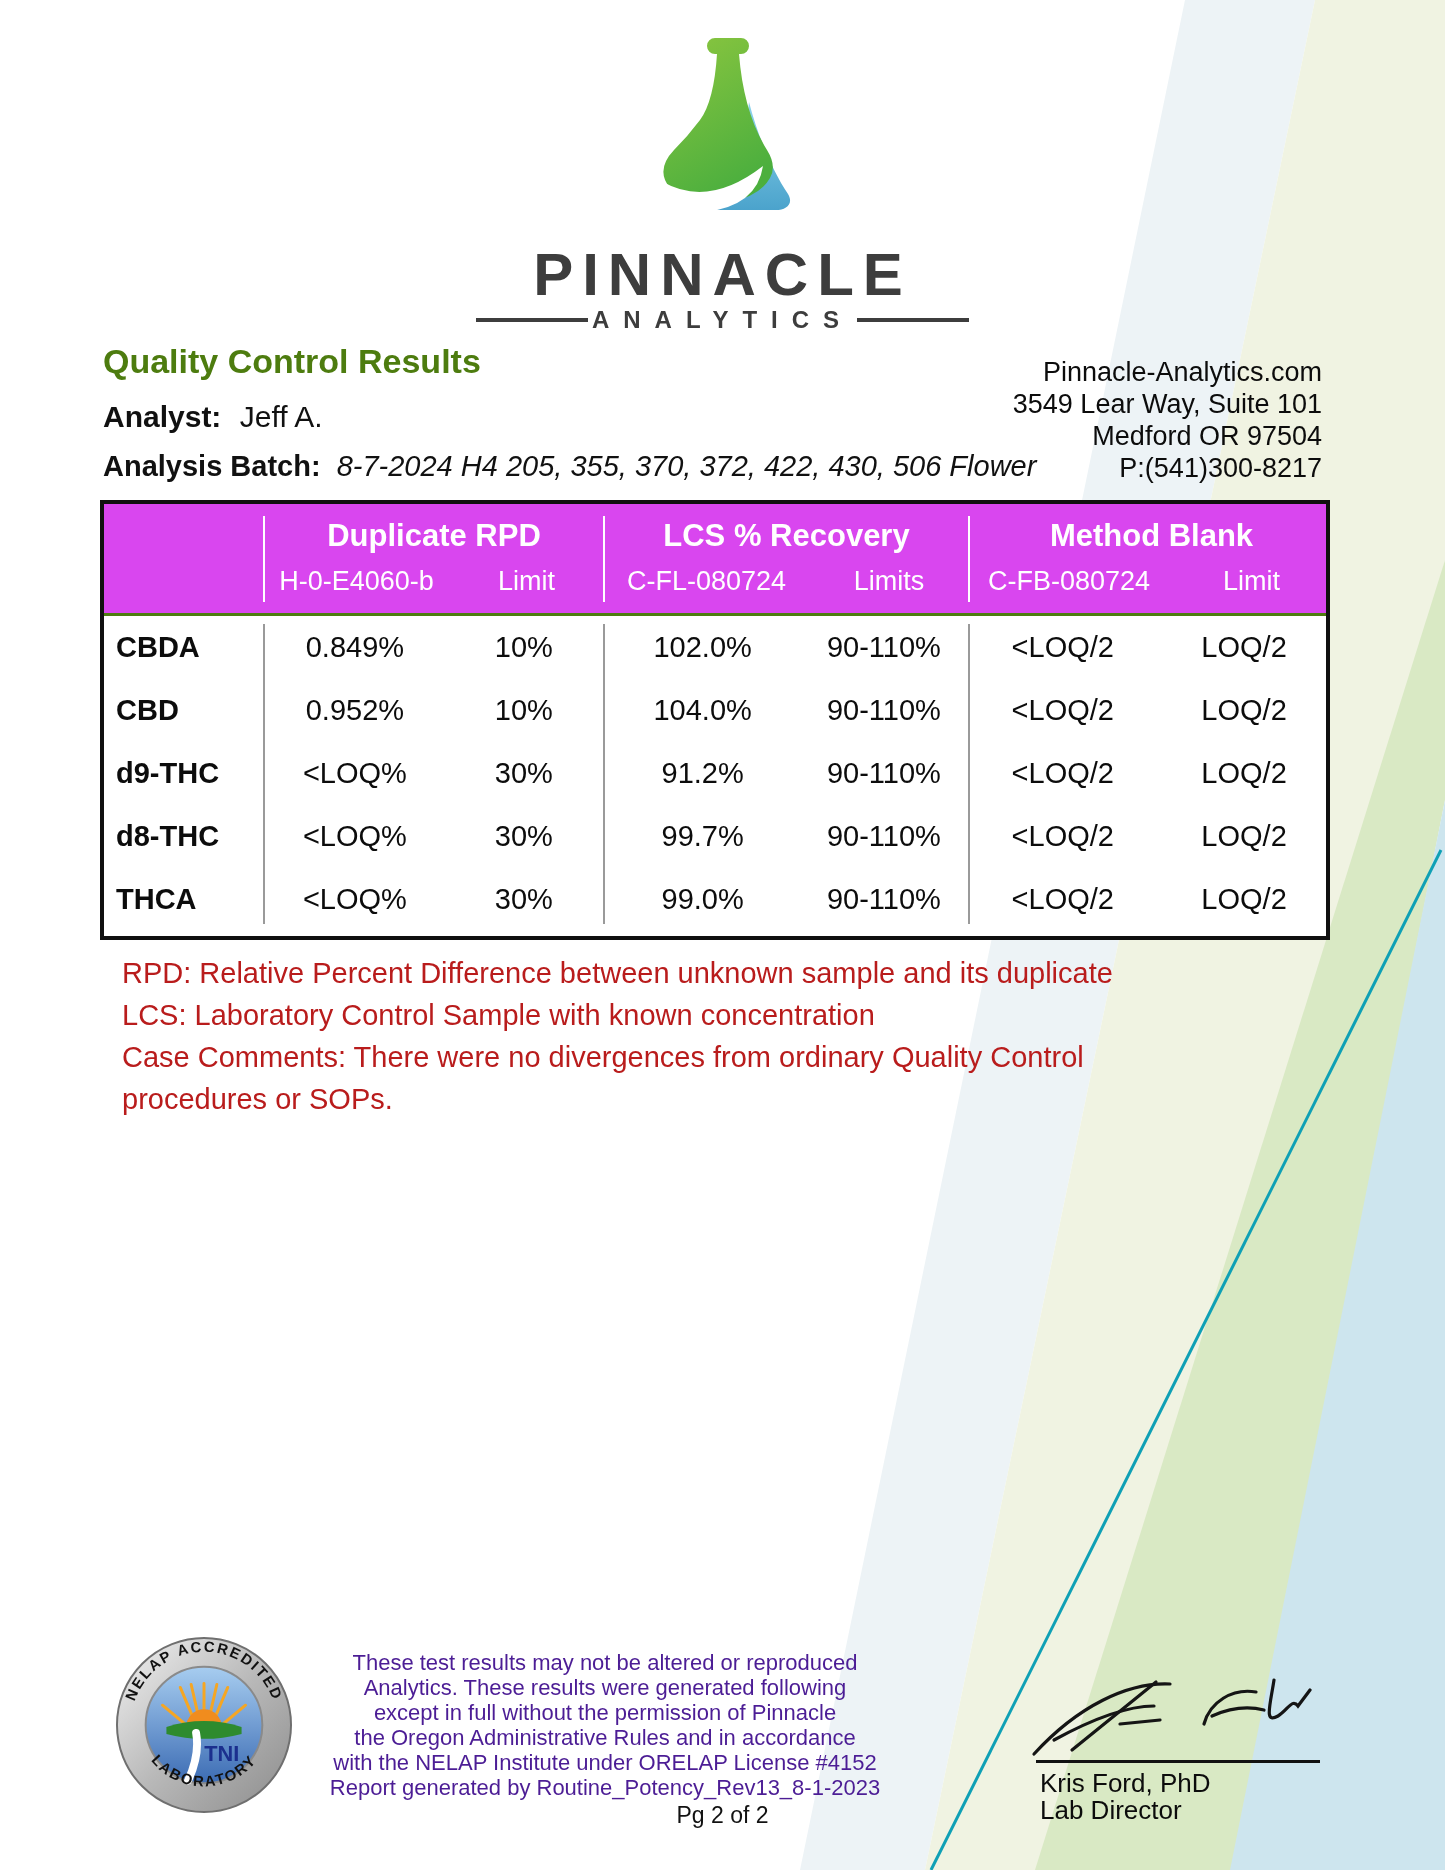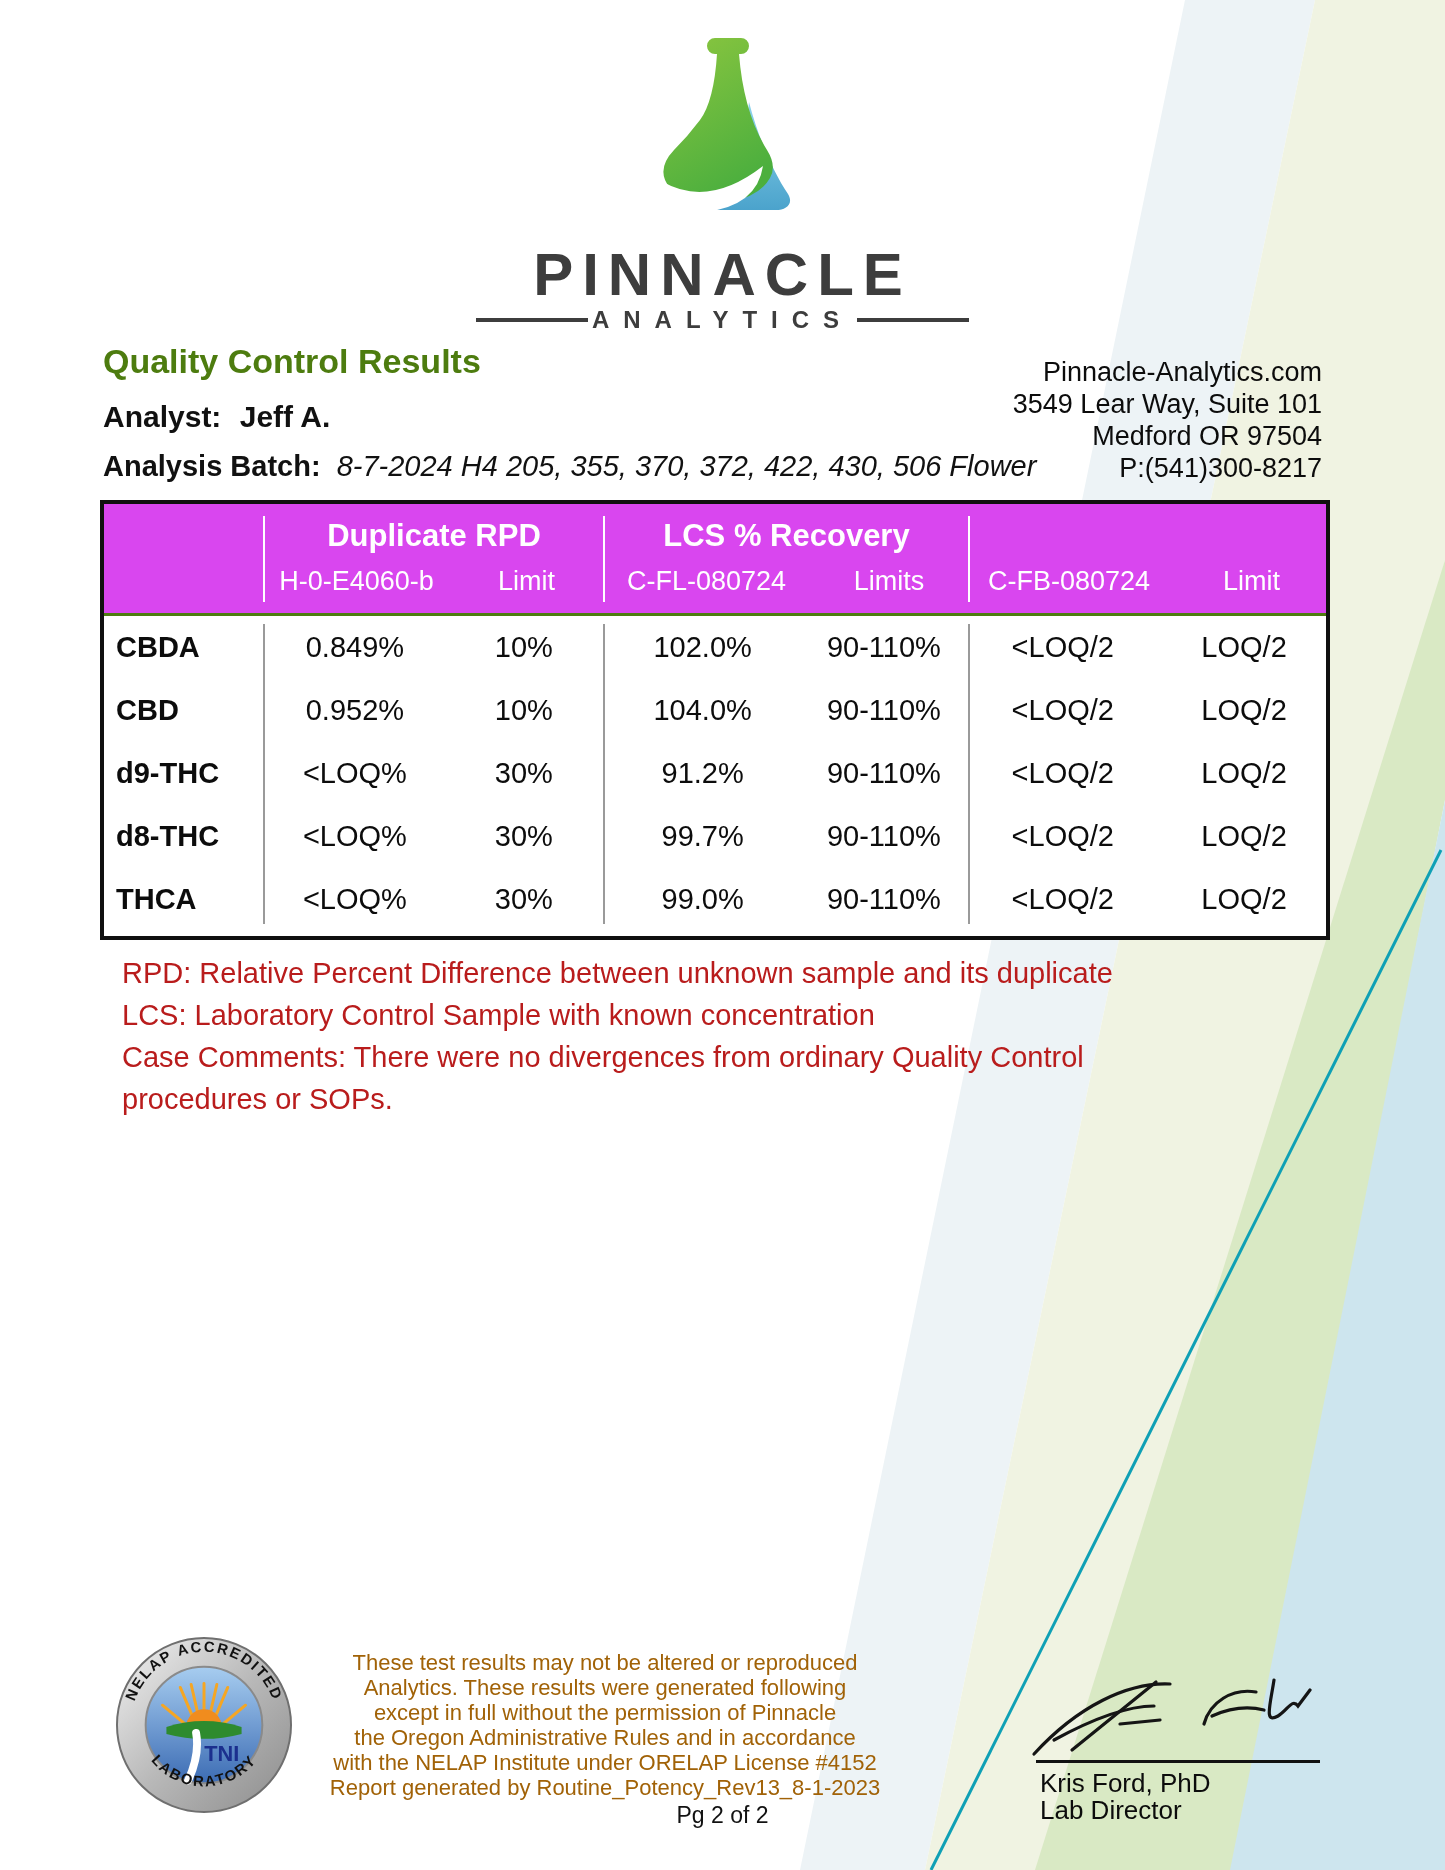--- a/index.html
+++ b/index.html
@@ -16,21 +16,21 @@
          font-size:60px;font-weight:bold;letter-spacing:9px;color:#3d3d3d;}
   .analytics-row{position:absolute;left:0;top:306px;width:1445px;display:flex;
          justify-content:center;align-items:center;gap:4px;}
   .analytics-row .rule{width:112px;height:4px;background:#3d3d3d;}
   .analytics-row .word{font-size:24px;font-weight:bold;letter-spacing:14px;color:#3d3d3d;}
 
   
   .page-title{position:absolute;left:103px;top:342px;font-size:34px;font-weight:bold;color:#4d7c0f;}
   .analyst-line{position:absolute;left:103px;top:400px;font-size:30px;}
   .analyst-line .lbl{font-weight:bold;}
-  .analyst-line .val{font-weight:bold;margin-left:10px;}
+  .analyst-line .val{font-weight:normal;margin-left:10px;}
   .batch-line{position:absolute;left:103px;top:450px;font-size:29px;white-space:nowrap;}
   .batch-line .lbl{font-weight:bold;}
   .batch-line .val{font-style:italic;margin-left:8px;}
   .contact{position:absolute;right:123px;top:356px;text-align:right;font-size:27px;line-height:32px;color:#0c0c0c;}
 
   
   .qc-table{position:absolute;left:100px;top:500px;width:1230px;height:440px;
             border:4px solid #101010;box-sizing:border-box;background:#ffffff;}
   .qc-head{position:relative;height:112px;background:#d946ef;border-bottom:3px solid #4d7c0f;box-sizing:border-box;}
   .qc-head .gtitle{position:absolute;top:14px;font-size:31px;font-weight:bold;color:#ffffff;text-align:center;}
@@ -47,21 +47,21 @@
   .qc-row .c4{width:160px;}
   .qc-row .c5{width:200px;}
   .qc-row .c6{width:165px;}
 
   
   .notes{position:absolute;left:122px;top:952px;width:1010px;font-size:29px;line-height:42px;color:#b91c1c;}
 
   
   .badge{position:absolute;left:115px;top:1636px;width:178px;height:178px;}
   .disclaimer{position:absolute;left:285px;top:1650px;width:640px;text-align:center;
-              font-size:22px;line-height:25px;color:#a16207;}
+              font-size:22px;line-height:25px;color:#4c1d95;}
   .pagenum{position:absolute;left:0;top:1802px;width:1445px;text-align:center;font-size:23px;color:#111;}
   .sig-mark{position:absolute;left:1028px;top:1668px;width:294px;height:94px;}
   .sig-line{position:absolute;left:1036px;top:1760px;width:284px;height:0;border-bottom:3px solid #111;}
   .sig-name{position:absolute;left:1040px;top:1768px;font-size:26px;color:#0c0c0c;}
   .sig-title{position:absolute;left:1040px;top:1795px;font-size:26px;color:#0c0c0c;}
 </style>
 </head>
 <body>
 
 <svg class="bg-layer" viewBox="0 0 1445 1870" xmlns="http://www.w3.org/2000/svg">
@@ -118,20 +118,21 @@
     <div>Pinnacle-Analytics.com</div>
     <div>3549 Lear Way, Suite 101</div>
     <div>Medford OR 97504</div>
     <div>P:(541)300-8217</div>
   </div>
 
   <div class="qc-table">
     <div class="qc-head">
       <div class="gtitle" style="left:160px;width:340px;">Duplicate RPD</div>
       <div class="gtitle" style="left:500px;width:365px;">LCS % Recovery</div>
+      <div class="gtitle" style="left:865px;width:365px;">Method Blank</div>
 
       <div class="sub" style="left:160px;width:185px;">H-0-E4060-b</div>
       <div class="sub" style="left:345px;width:155px;">Limit</div>
       <div class="sub" style="left:500px;width:205px;">C-FL-080724</div>
       <div class="sub" style="left:705px;width:160px;">Limits</div>
       <div class="sub" style="left:865px;width:200px;">C-FB-080724</div>
       <div class="sub" style="left:1065px;width:165px;">Limit</div>
 
       <div class="hdiv" style="left:159px;"></div>
       <div class="hdiv" style="left:499px;"></div>

